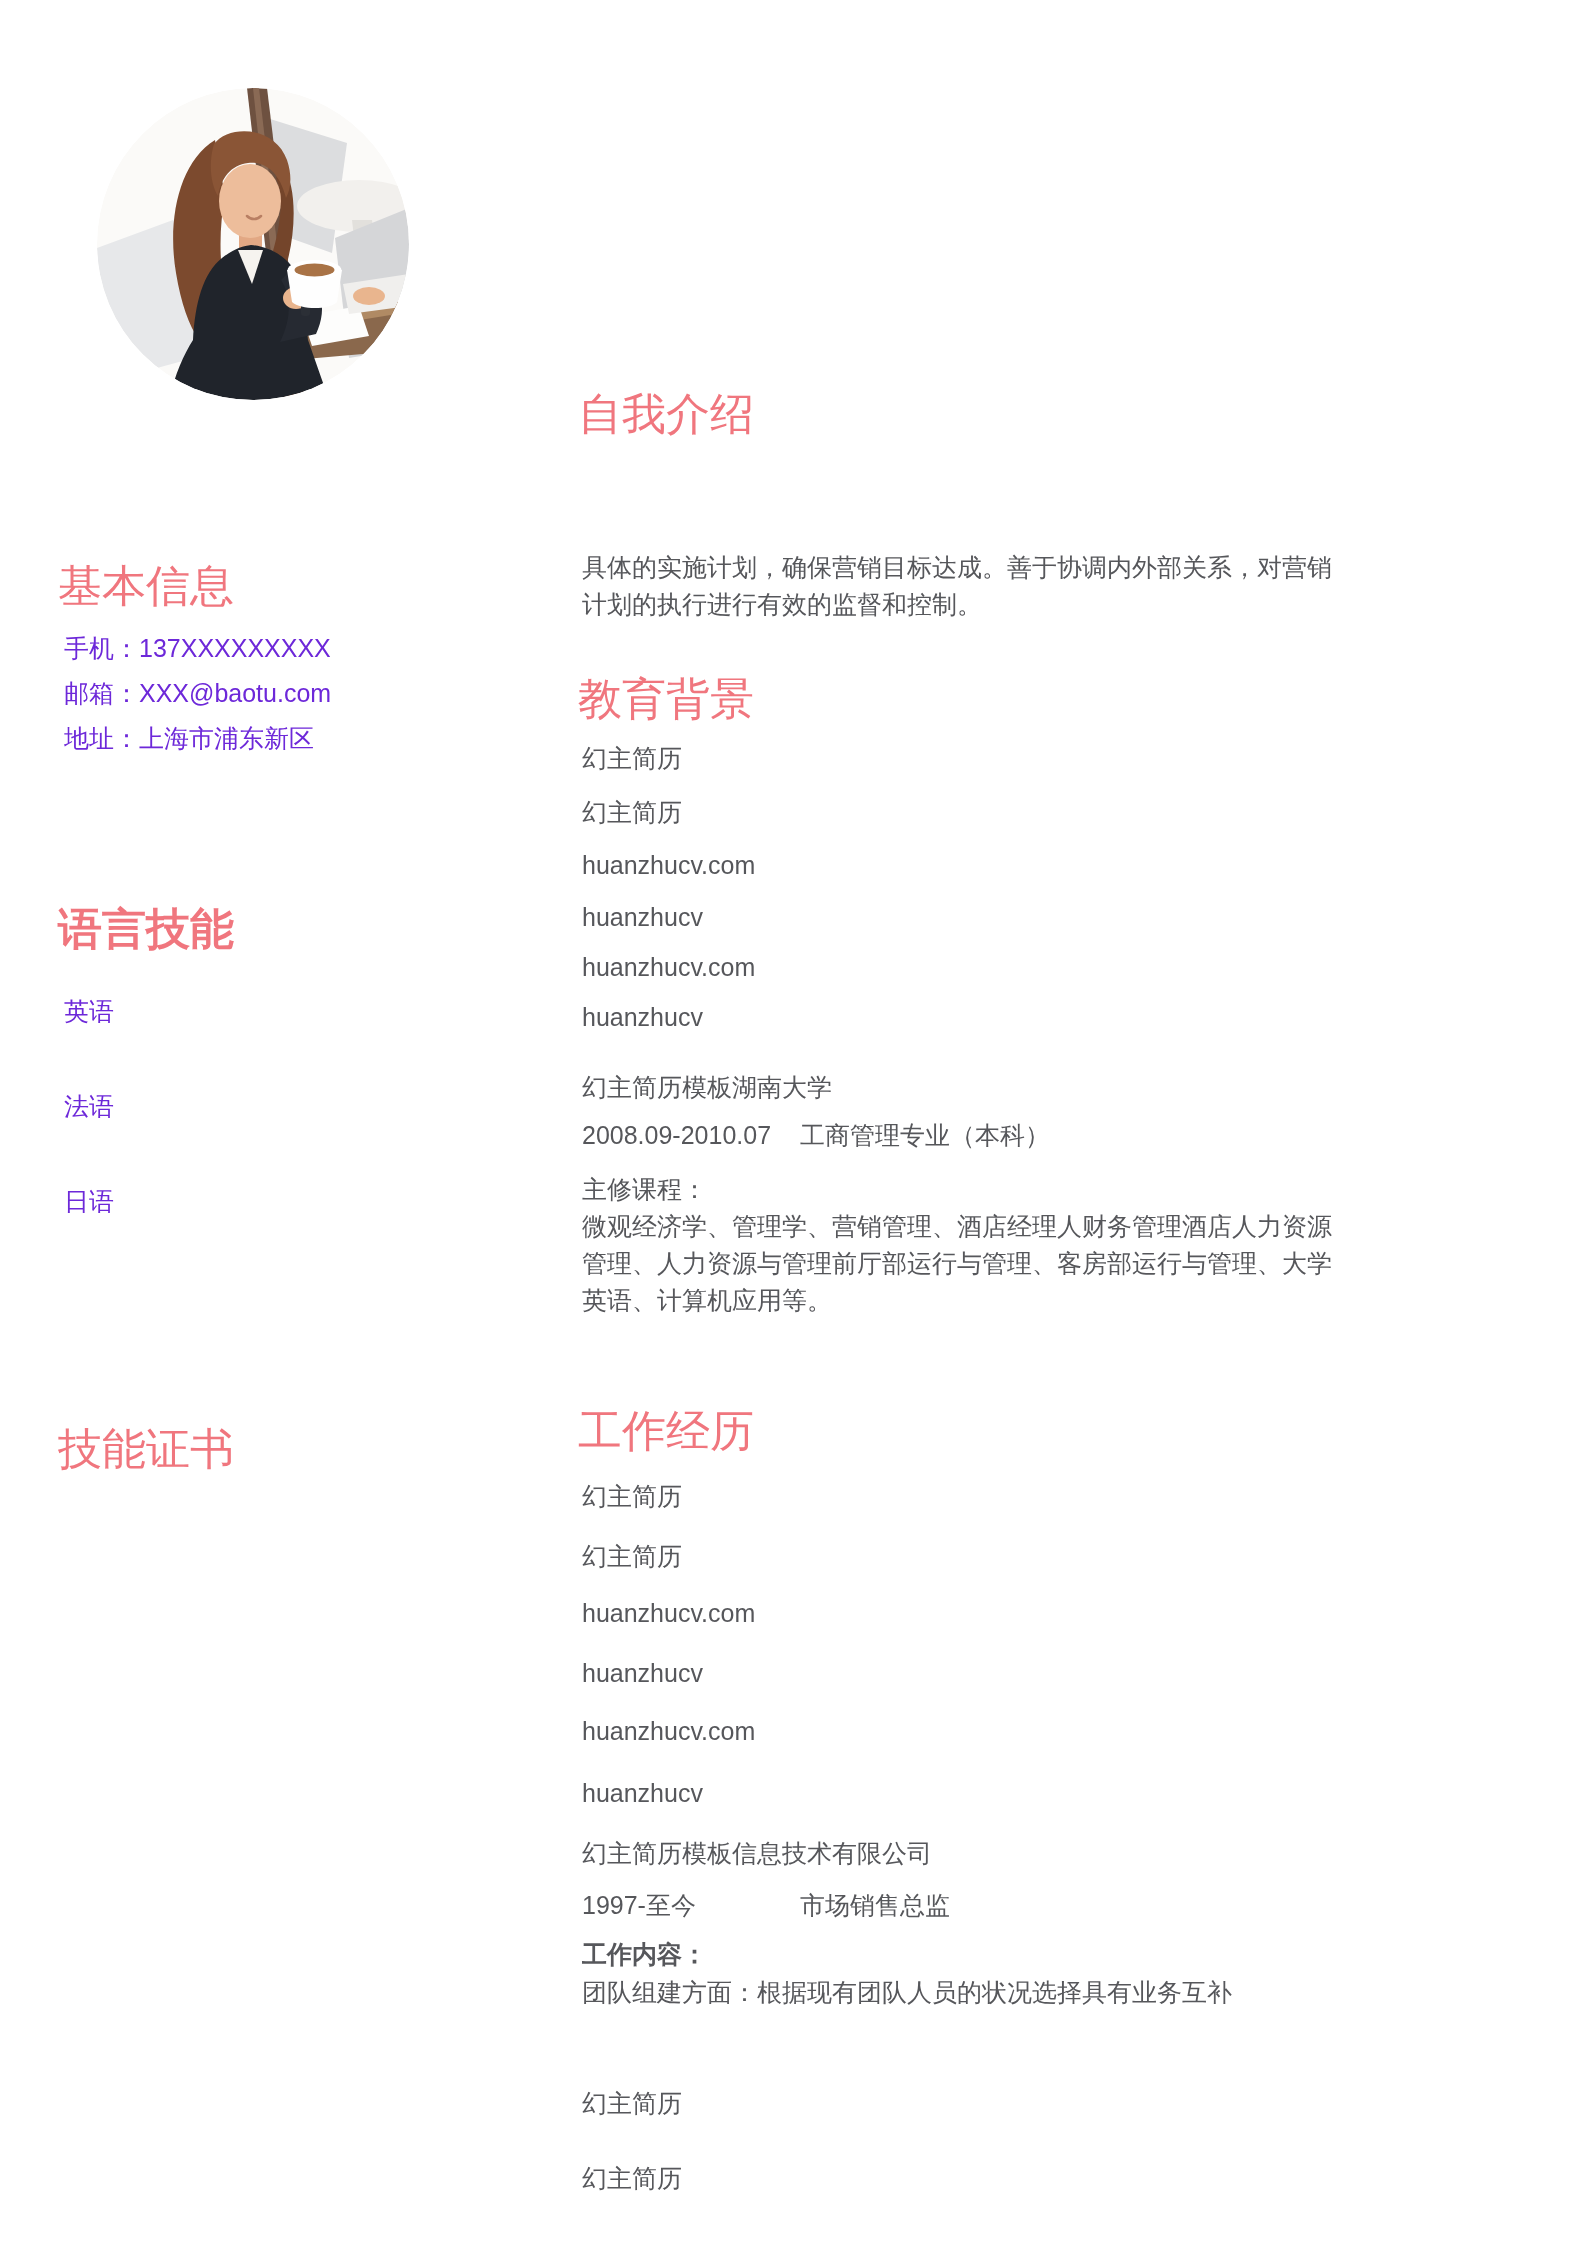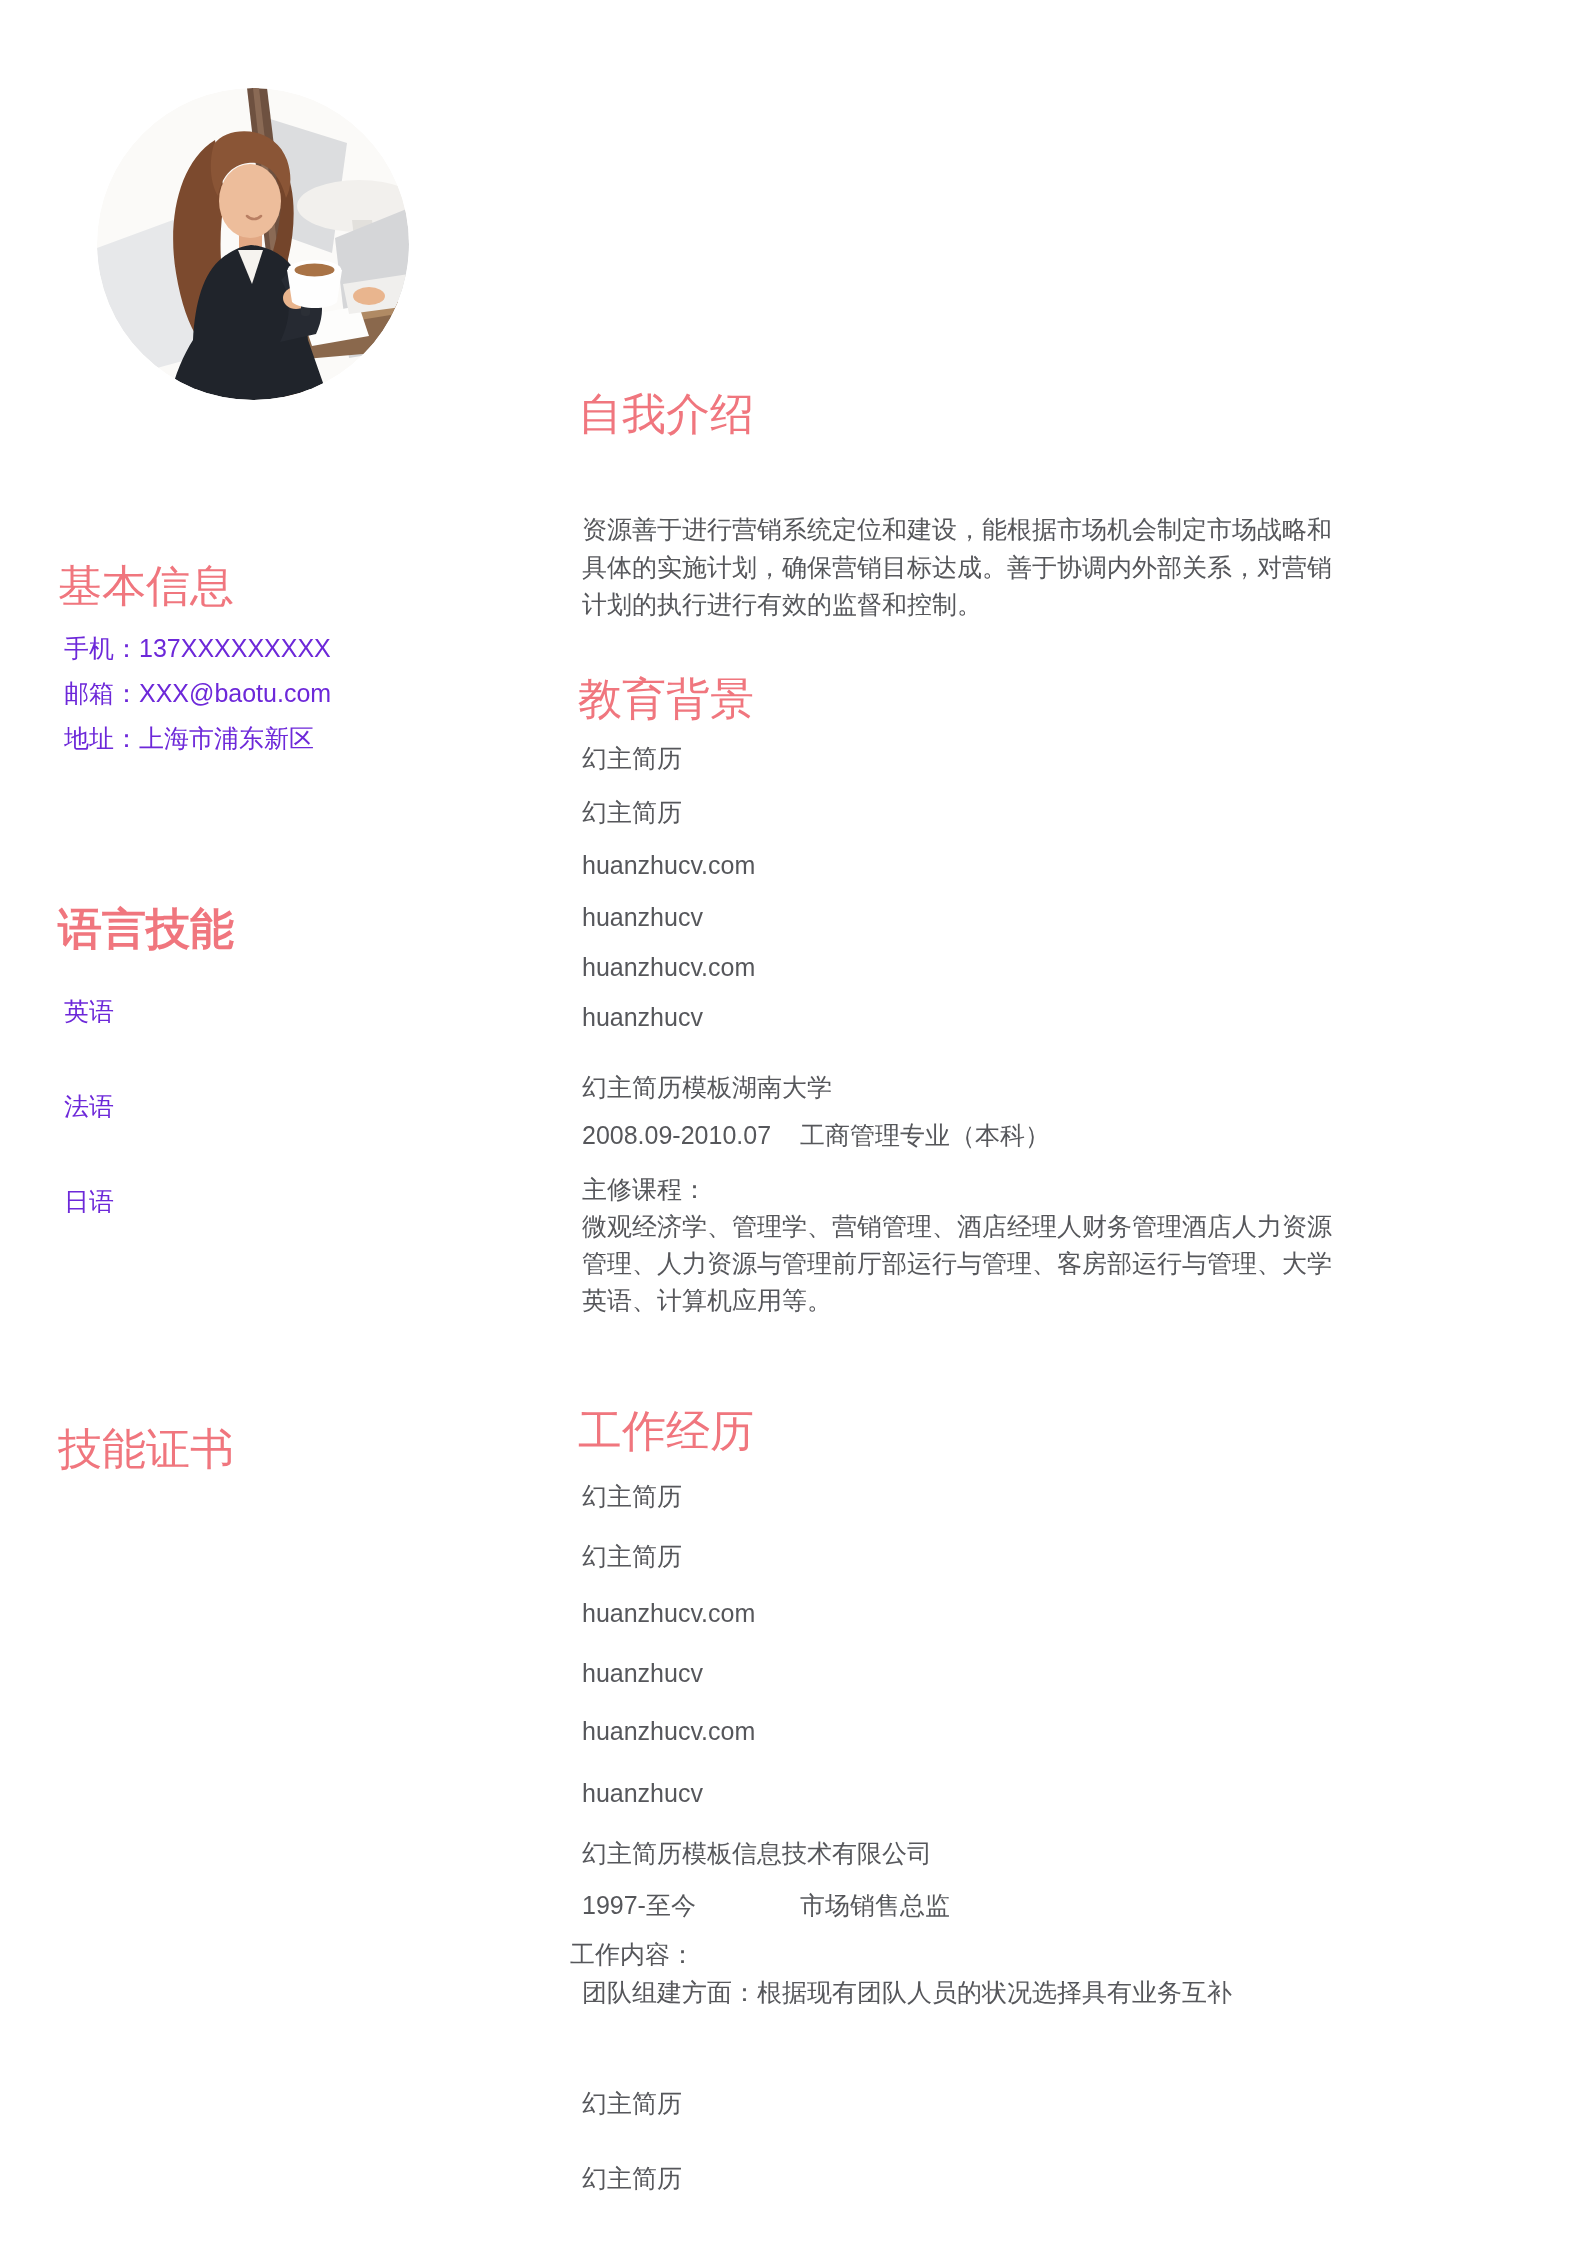--- a/index.html
+++ b/index.html
@@ -86,21 +86,20 @@
   <div class="t pink" style="left:64px;top:723px;text-align:right;"><span>地址：</span><span>上海市浦东新区</span></div>
 
   <div class="h" style="left:58px;top:904px;font-weight:bold;">语言技能</div>
   <div class="t pink" style="left:64px;top:996px;">英语</div>
   <div class="t pink" style="left:64px;top:1091px;">法语</div>
   <div class="t pink" style="left:64px;top:1186px;">日语</div>
 
   <div class="h" style="left:58px;top:1424px;">技能证书</div>
 
   <div class="h" style="left:578px;top:389px;">自我介绍</div>
-  <div class="t" style="left:582px;top:514px;">资源善于进行营销系统定位和建设，能根据市场机会制定市场战略和</div>
   <div class="t" style="left:582px;top:552px;">具体的实施计划，确保营销目标达成。善于协调内外部关系，对营销</div>
   <div class="t" style="left:582px;top:589px;">计划的执行进行有效的监督和控制。</div>
 
   <div class="h" style="left:578px;top:674px;">教育背景</div>
   <div class="t" style="left:582px;top:743px;">幻主简历</div>
   <div class="t" style="left:582px;top:797px;">幻主简历</div>
   <div class="t" style="left:582px;top:850px;">huanzhucv.com</div>
   <div class="t" style="left:582px;top:902px;">huanzhucv</div>
   <div class="t" style="left:582px;top:952px;">huanzhucv.com</div>
   <div class="t" style="left:582px;top:1002px;">huanzhucv</div>
@@ -115,18 +114,18 @@
   <div class="h" style="left:578px;top:1406px;">工作经历</div>
   <div class="t" style="left:582px;top:1481px;">幻主简历</div>
   <div class="t" style="left:582px;top:1541px;">幻主简历</div>
   <div class="t" style="left:582px;top:1598px;">huanzhucv.com</div>
   <div class="t" style="left:582px;top:1658px;">huanzhucv</div>
   <div class="t" style="left:582px;top:1716px;">huanzhucv.com</div>
   <div class="t" style="left:582px;top:1778px;">huanzhucv</div>
   <div class="t" style="left:582px;top:1838px;">幻主简历模板信息技术有限公司</div>
   <div class="t" style="left:582px;top:1890px;">1997-至今</div>
   <div class="t" style="left:800px;top:1890px;">市场销售总监</div>
-  <div class="t" style="left:570px;top:1939px;">工作内容：</div>
+  <div class="t" style="left:582px;top:1939px;font-weight:bold;">工作内容：</div>
   <div class="t" style="left:582px;top:1977px;">团队组建方面：根据现有团队人员的状况选择具有业务互补</div>
   <div class="t" style="left:582px;top:2088px;">幻主简历</div>
   <div class="t" style="left:582px;top:2163px;">幻主简历</div>
 
 </div>
 
 </body></html>

